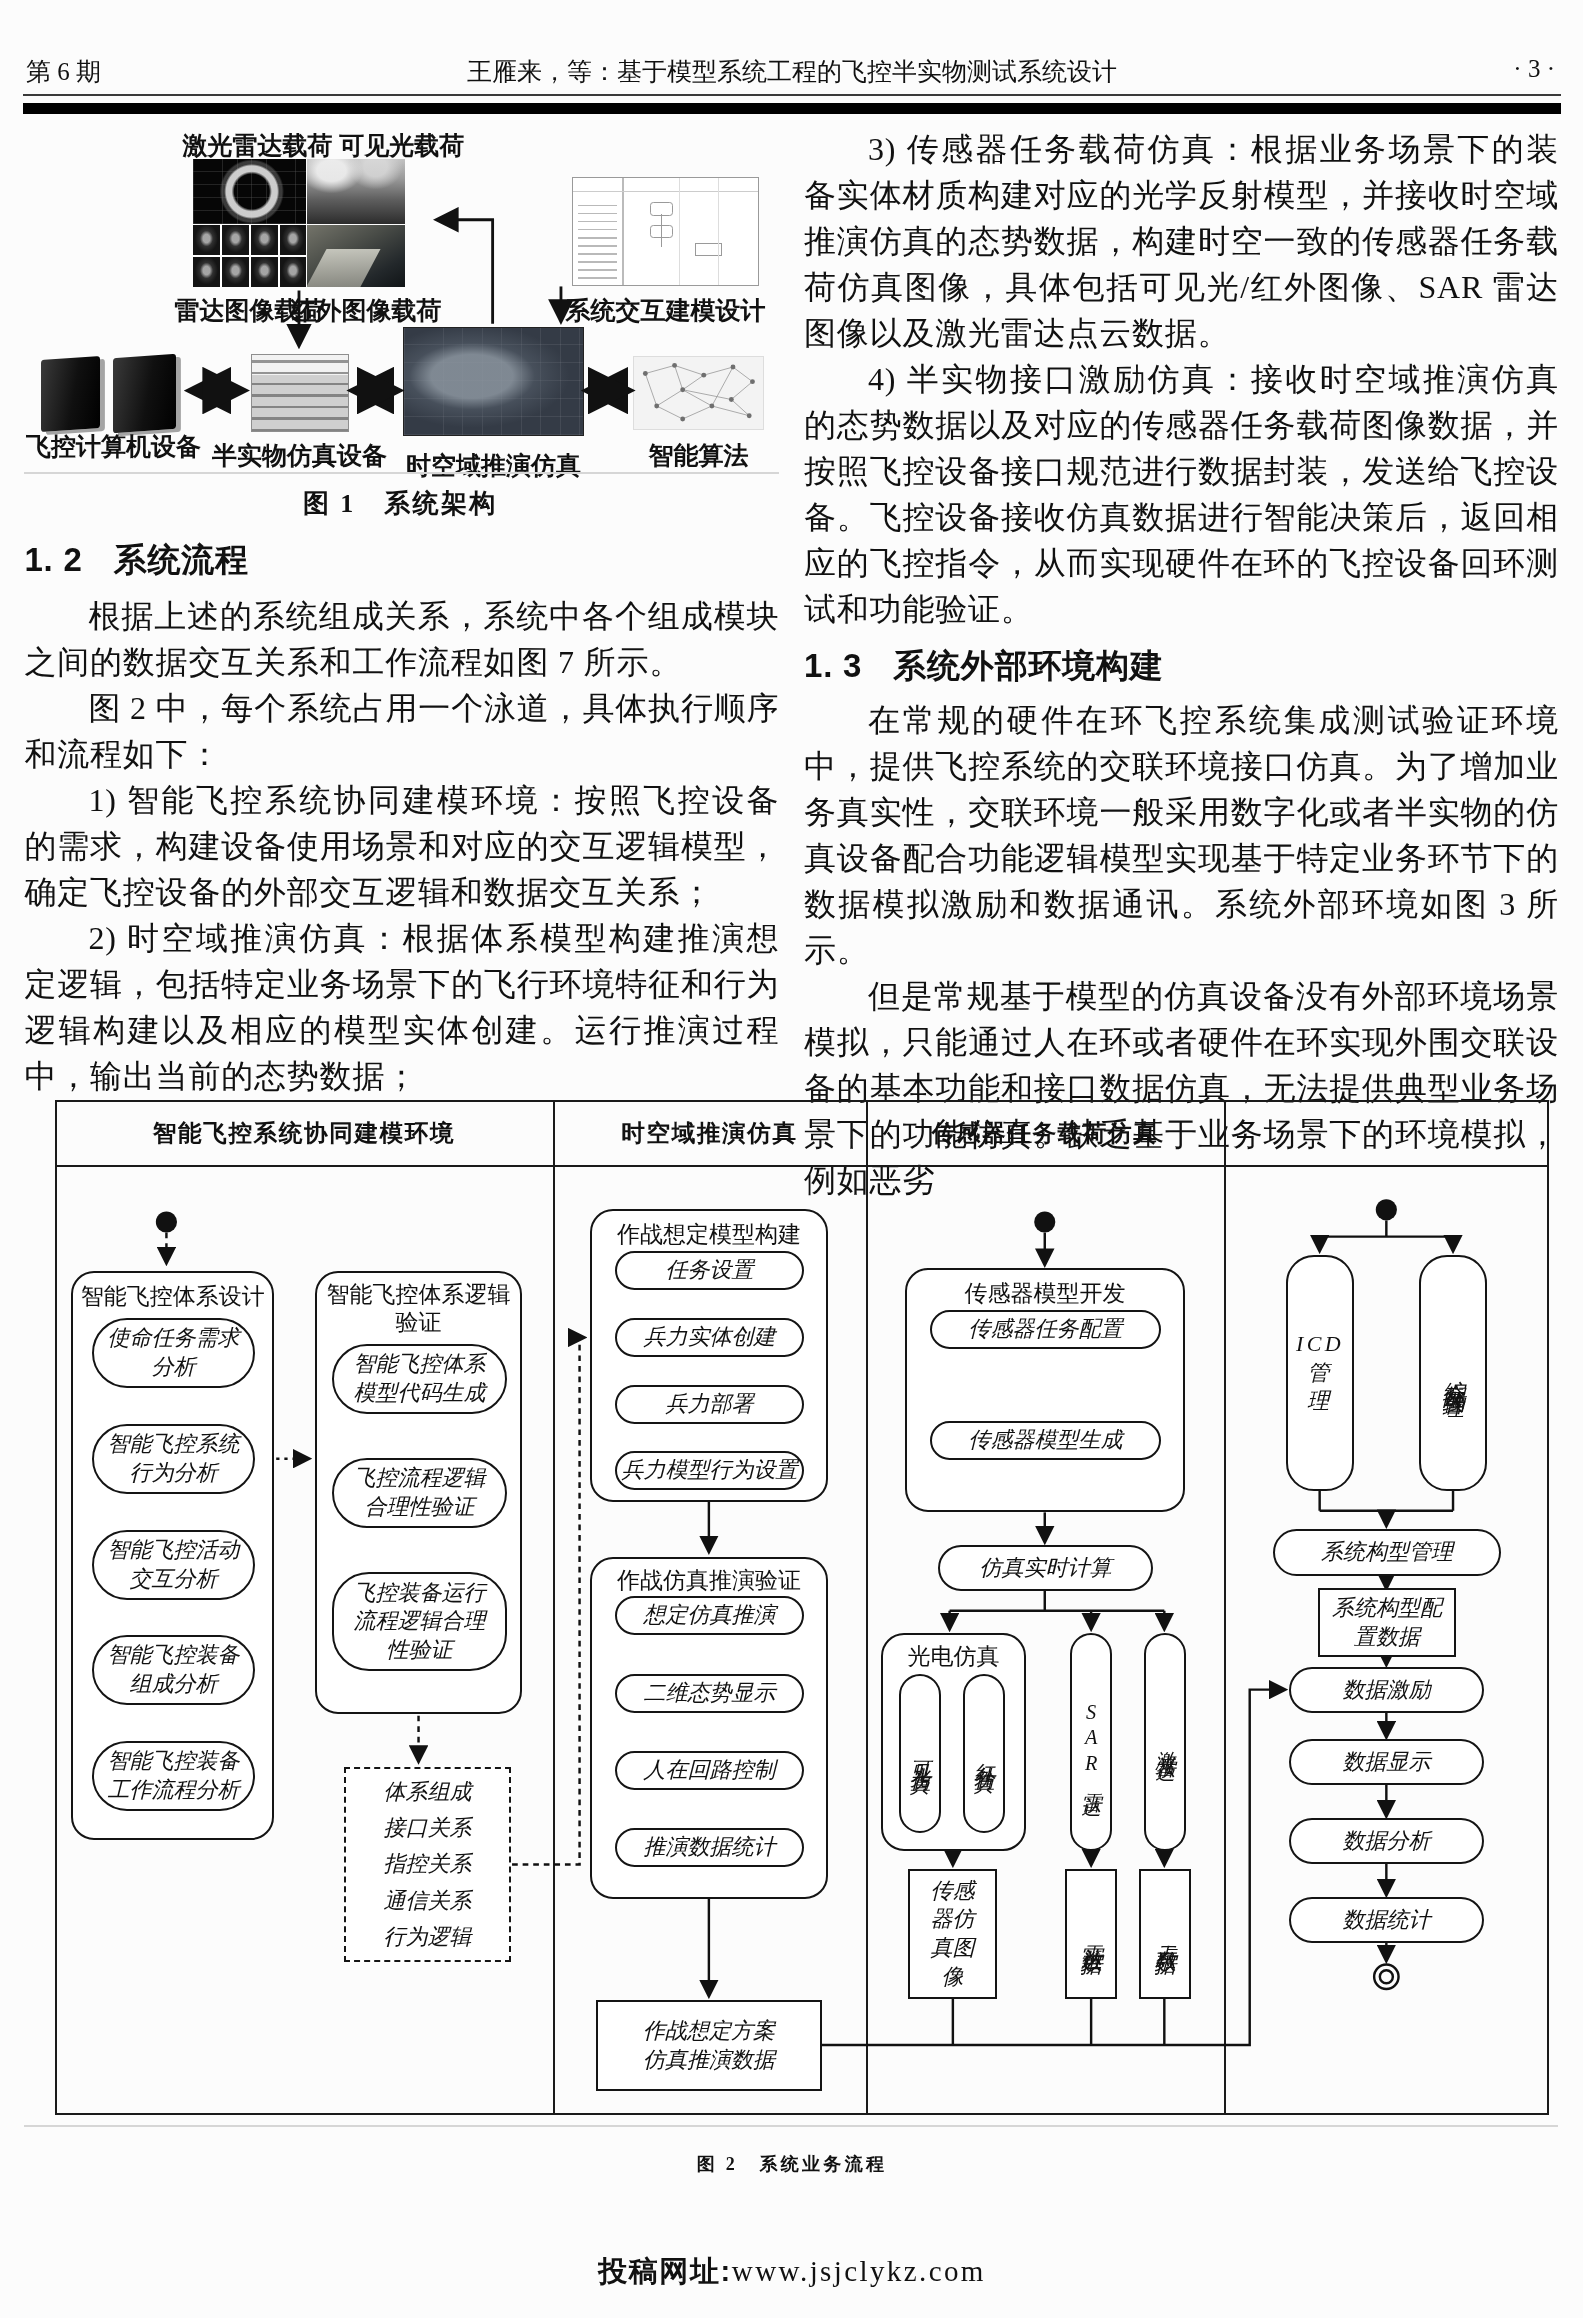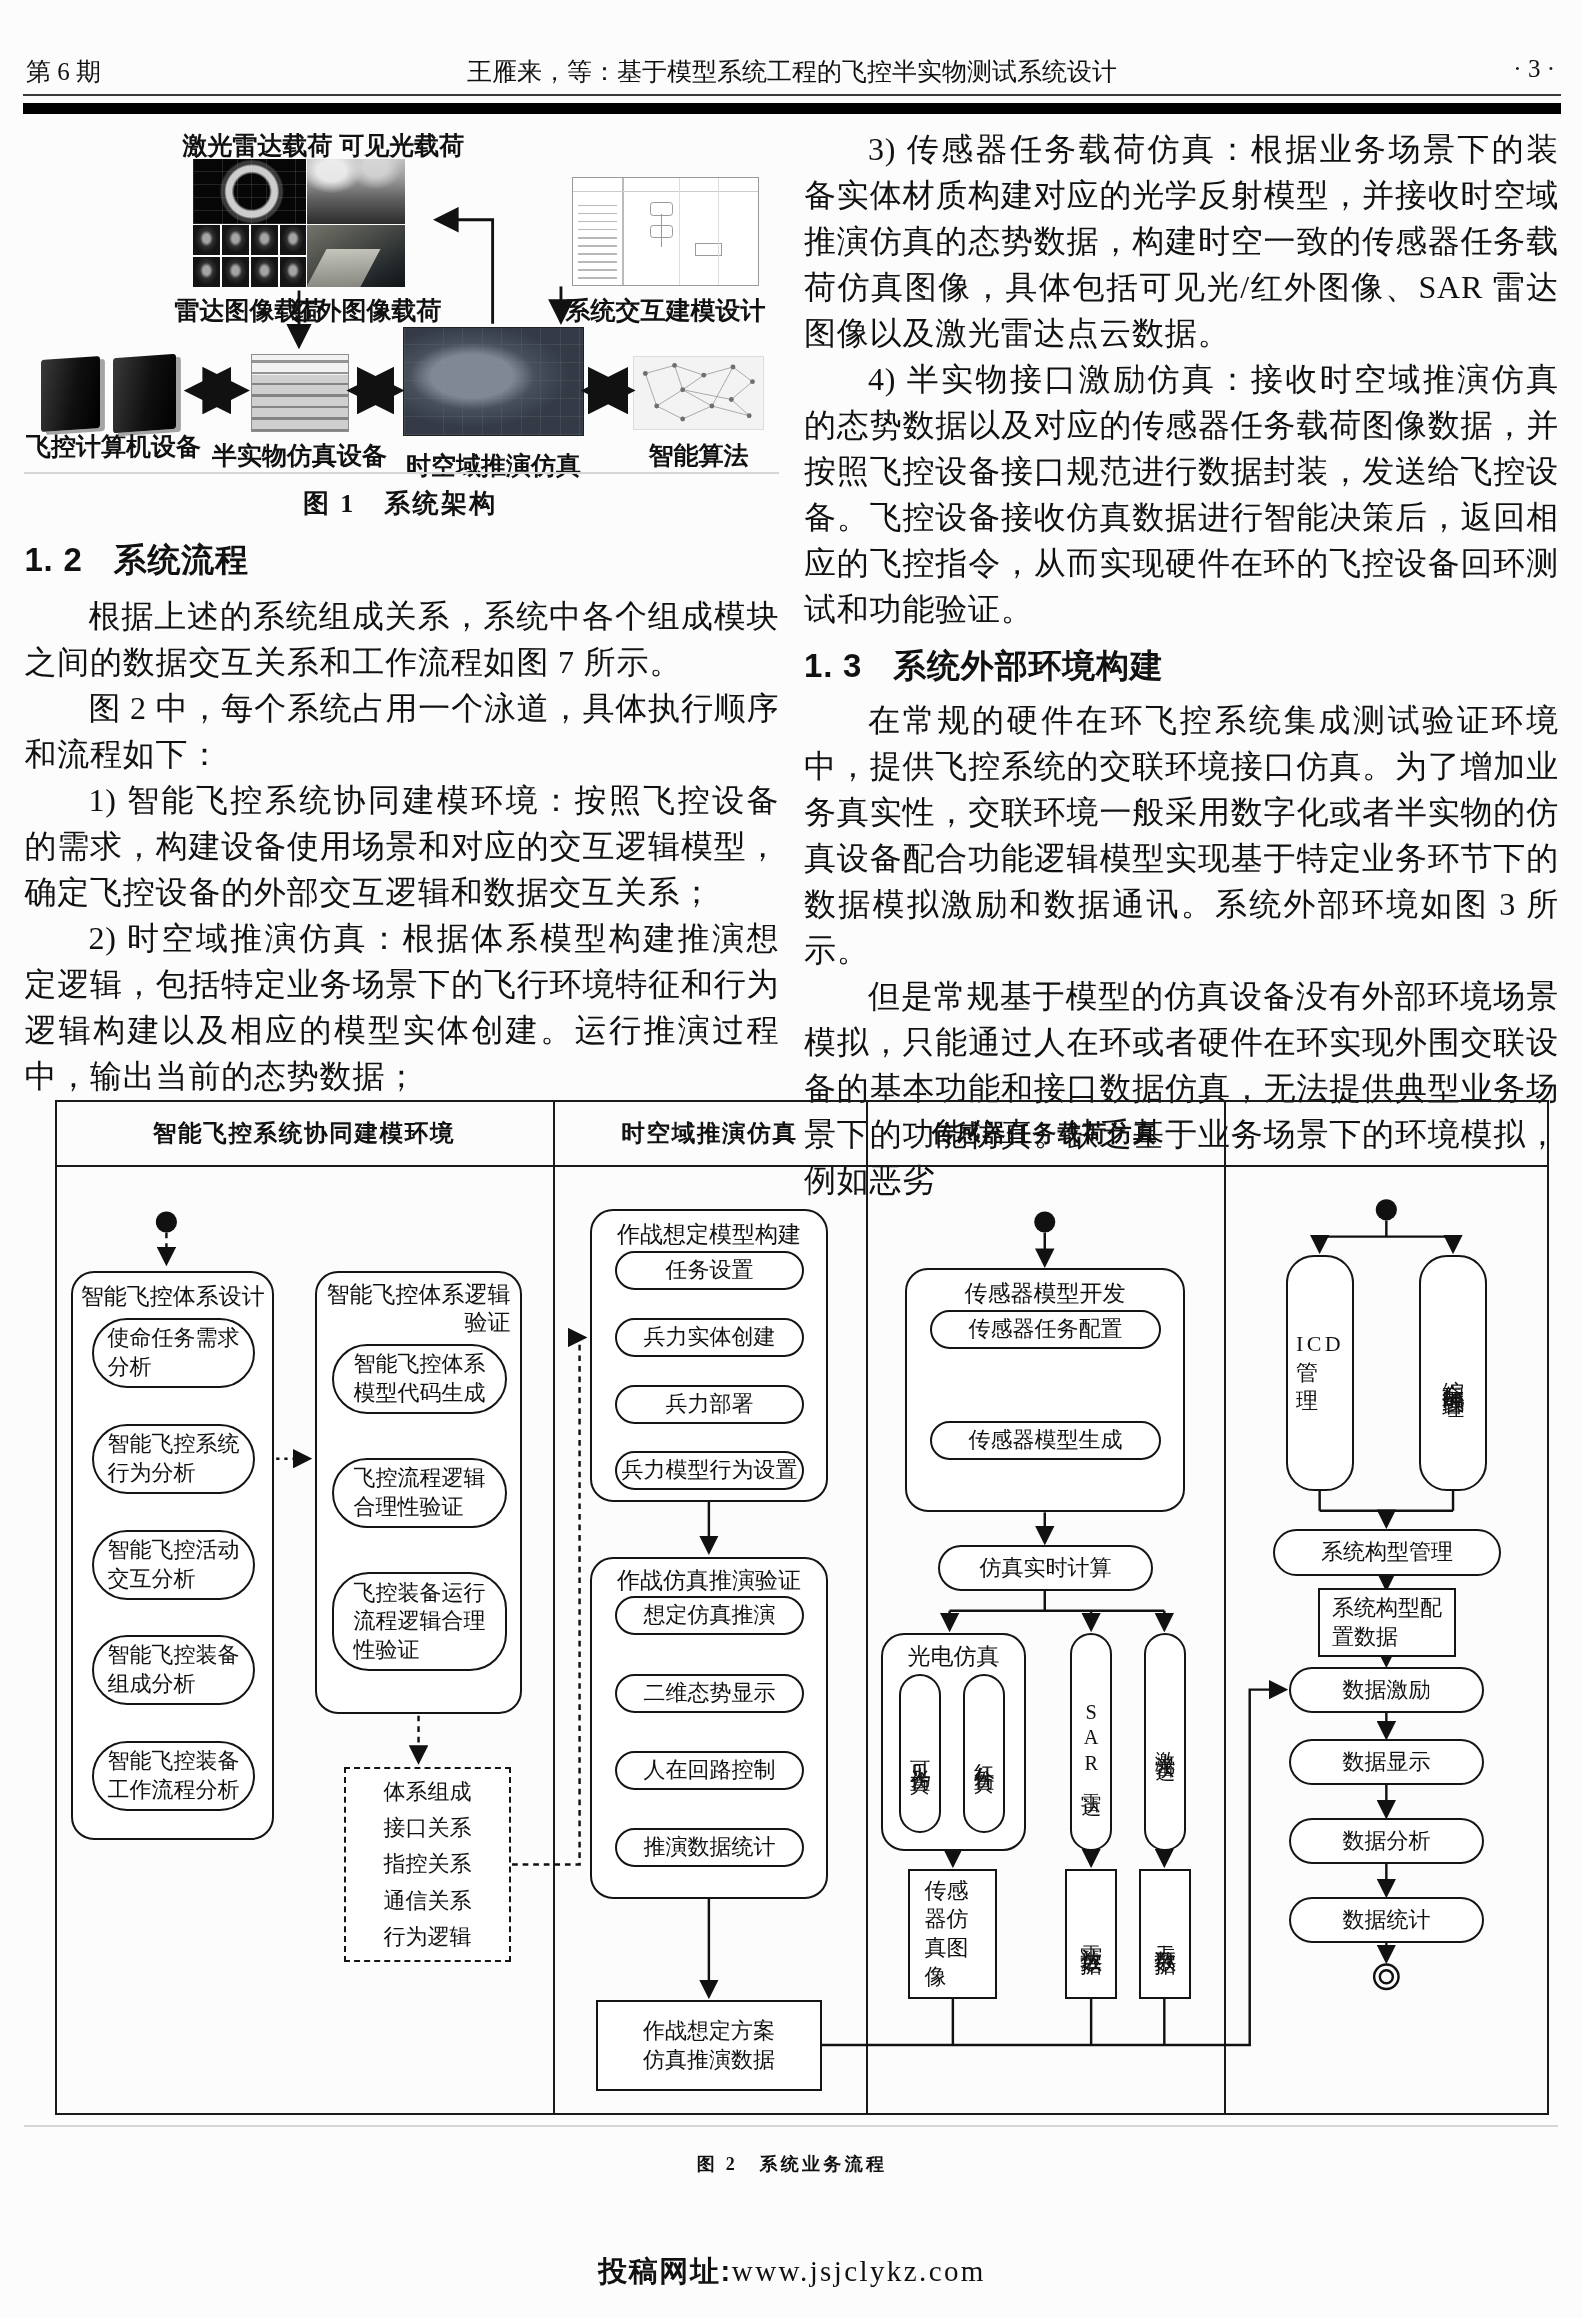--- a/index.html
+++ b/index.html
@@ -55,27 +55,27 @@
   .net{background:#f3f3f3;border:0.8px solid #ddd;}
 
   
   .fc{left:55px;top:1100px;width:1494px;height:1015px;}
   .fc-frame{position:absolute;inset:0;border:2.4px solid #1a1a1a;}
   .fc-vline{position:absolute;top:0;bottom:0;width:2.4px;background:#1a1a1a;}
   .fc-hline{position:absolute;left:0;right:0;top:65px;height:2.4px;background:#1a1a1a;}
   .lane-title{position:absolute;top:0;height:65px;display:flex;align-items:center;justify-content:center;
       font-family:"Liberation Sans","DejaVu Sans",sans-serif;font-weight:bold;font-size:23.6px;letter-spacing:1.6px;}
   .node{position:absolute;box-sizing:border-box;border:2.4px solid #141414;background:#fff;
-        display:flex;align-items:center;justify-content:center;text-align:left;
-        font-size:22px;line-height:1.3;color:#111;}
+        display:flex;align-items:center;justify-content:center;text-align:center;
+        font-size:22px;line-height:1.3;color:#111;font-style:italic;}
   .pill{border-radius:37px;}
   .vpill{border-radius:28px;writing-mode:vertical-rl;text-orientation:upright;letter-spacing:3.3px;}
   .cont{border-radius:23px;}
   .cont-title{position:absolute;box-sizing:border-box;display:flex;align-items:flex-start;justify-content:center;
-      text-align:right;font-size:23px;line-height:1.25;padding-top:6.5px;white-space:pre-line;}
+      text-align:center;font-size:23px;line-height:1.25;padding-top:6.5px;white-space:pre-line;}
   .rectn{border-radius:0;}
   .dashbox{border:2.4px dashed #141414;background:#fff;white-space:pre-line;line-height:1.65;}
   .pre{white-space:pre-line;}
   .wrap2{padding:0 14.6px;}
 
   
   .cap2{font-weight:bold;font-size:18px;letter-spacing:3.3px;transform:translateX(-50%);white-space:nowrap;}
   .foot{font-size:29px;transform:translateX(-50%);white-space:nowrap;}
   .foot b{font-family:"Liberation Sans","DejaVu Sans",sans-serif;font-weight:bold;letter-spacing:1.6px;}
   .foot span{letter-spacing:2.4px;}

